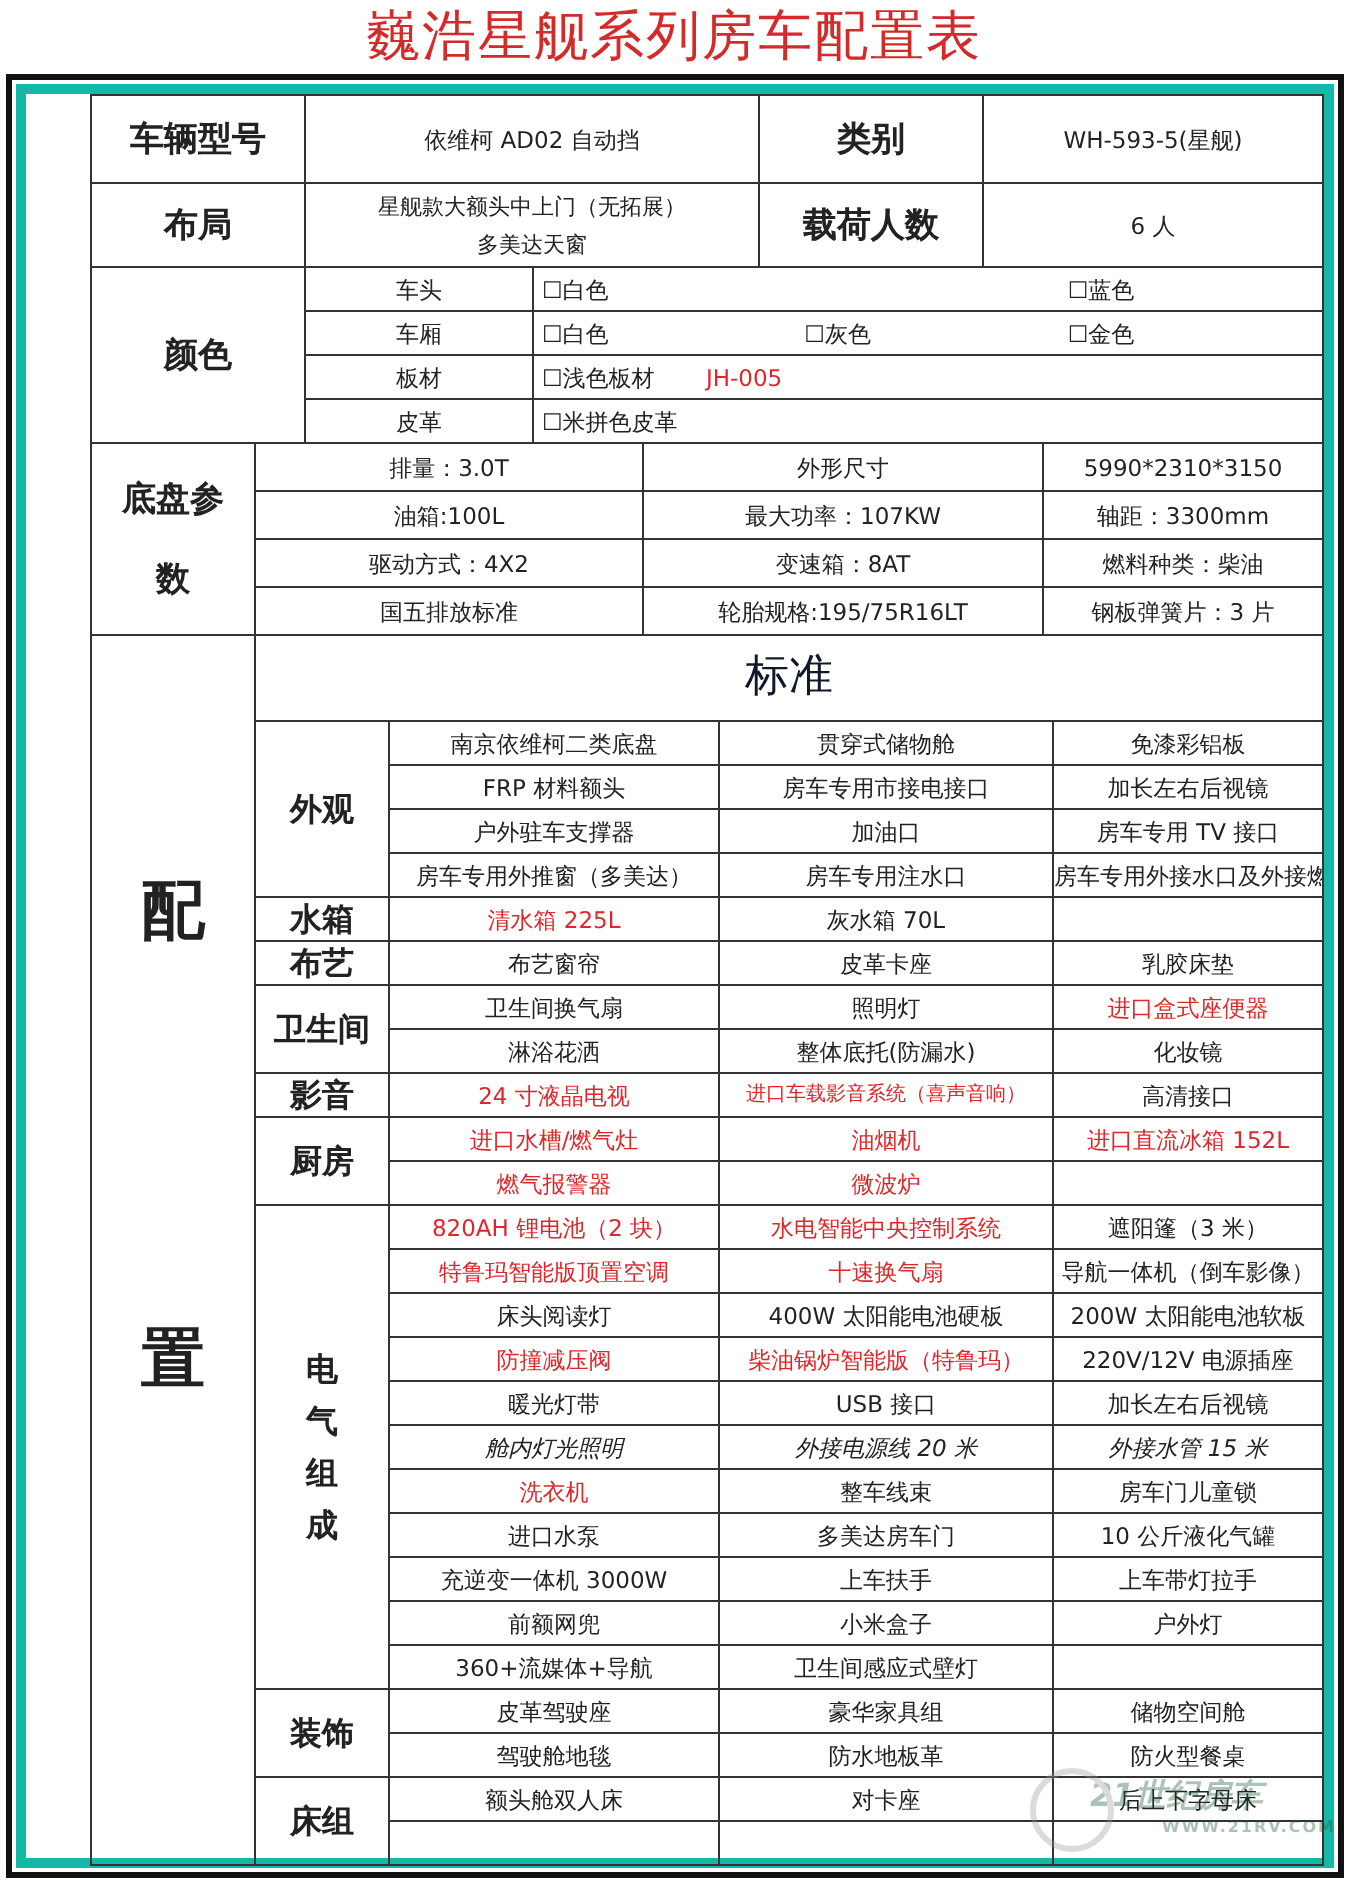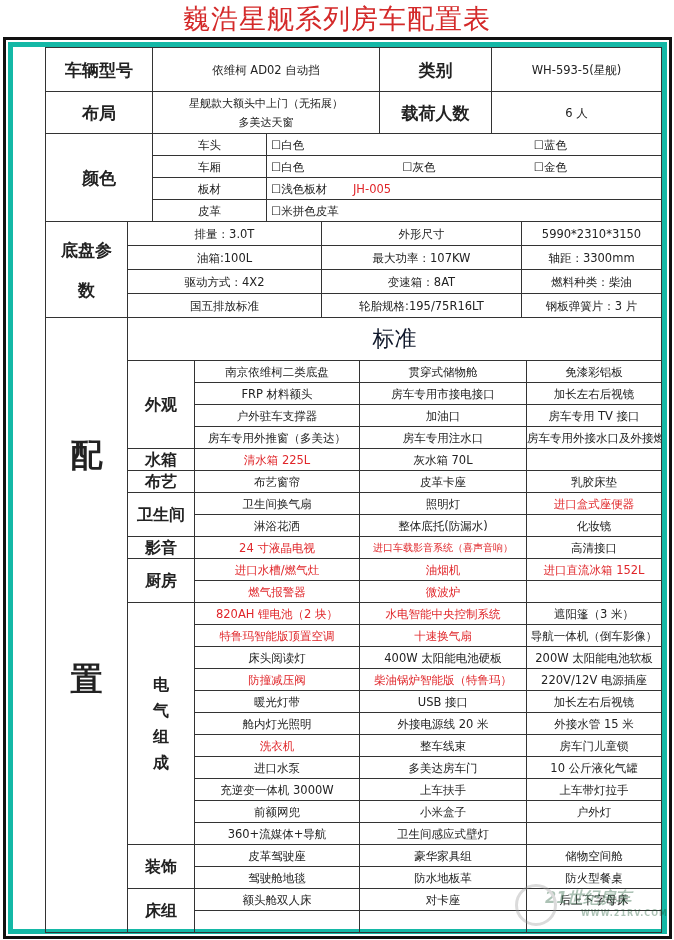--- a/index.html
+++ b/index.html
@@ -235,21 +235,21 @@
           <tr style="height: 22px;">
             <td class="red">防撞减压阀</td>
             <td class="red">柴油锅炉智能版（特鲁玛）</td>
             <td>220V/12V 电源插座</td>
           </tr>
           <tr style="height: 22px;">
             <td>暖光灯带</td>
             <td>USB 接口</td>
             <td>加长左右后视镜</td>
           </tr>
-          <tr style="height: 22px;">
+          <tr style="height: 22px; font-style: italic;">
             <td>舱内灯光照明</td>
             <td>外接电源线 20 米</td>
             <td>外接水管 15 米</td>
           </tr>
           <tr style="height: 22px;">
             <td class="red">洗衣机</td>
             <td>整车线束</td>
             <td>房车门儿童锁</td>
           </tr>
           <tr style="height: 22px;">

